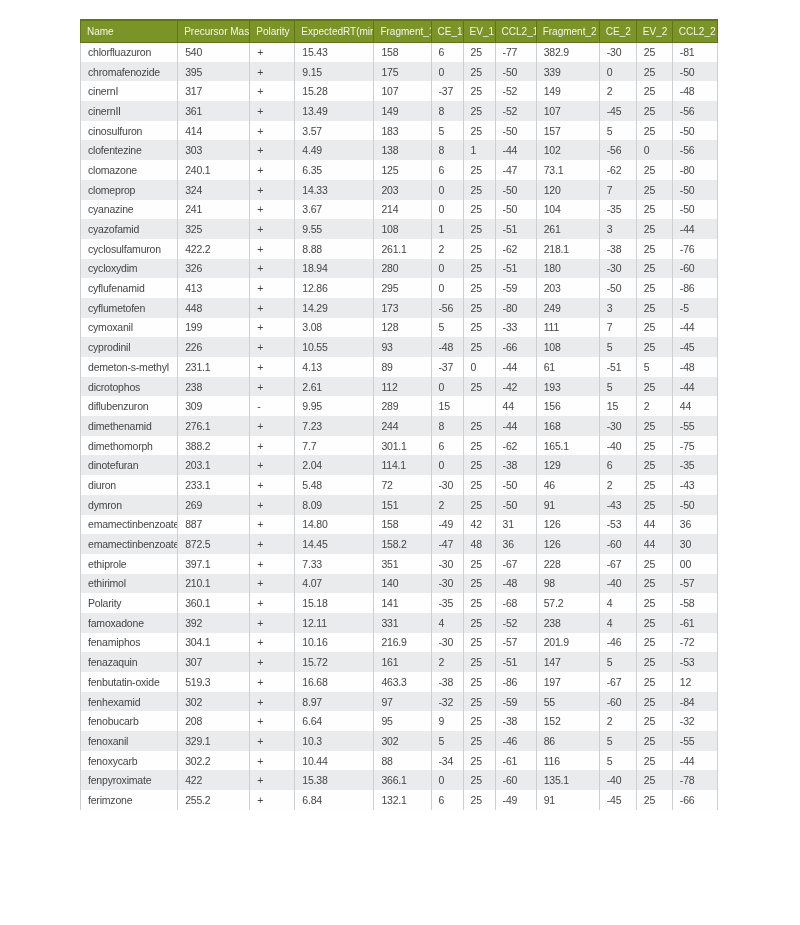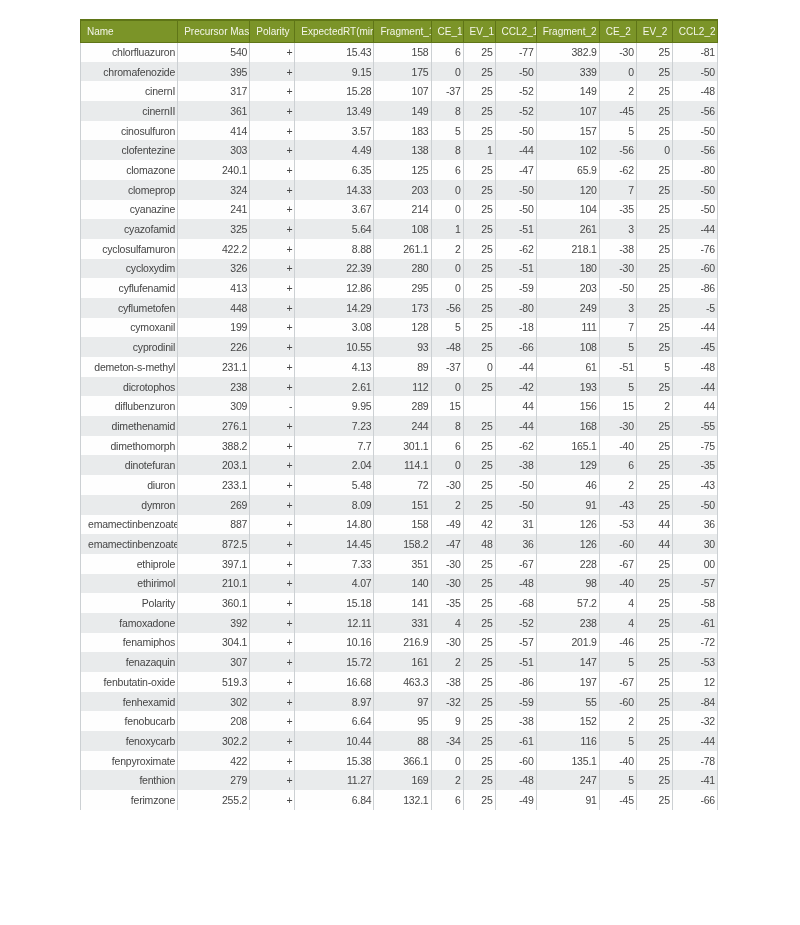--- a/index.html
+++ b/index.html
@@ -36,21 +36,21 @@
     font-weight:normal;
     text-align:left;
     height:22px;
     padding:0 3px 0 6px;
     border:1px solid var(--header-border);
     border-top:2px solid var(--header-border);
     white-space:nowrap;
     overflow:hidden;
     margin-left:7px;
   }
-  tbody tr{height:19.7px;background:var(--row-bg);text-align:right;}
+  tbody tr{height:19.7px;background:var(--row-bg);}
   tbody tr:nth-child(even){background:var(--row-alt-bg);}
   tbody td{
     color:var(--cell-text);
     font-size:10.5px;
     padding:0 2px 0 7px;
     border-left:1px solid var(--grid-line);
     border-right:1px solid var(--grid-line);
     white-space:nowrap;
     overflow:hidden;
     letter-spacing:-0.2px;
@@ -178,21 +178,21 @@
         </tr>
         <tr>
           <td>clomazone</td>
           <td>240.1</td>
           <td>+</td>
           <td>6.35</td>
           <td>125</td>
           <td>6</td>
           <td>25</td>
           <td>-47</td>
-          <td>65.9</td>
+          <td>73.1</td>
           <td>-62</td>
           <td>25</td>
           <td>-80</td>
         </tr>
         <tr>
           <td>clomeprop</td>
           <td>324</td>
           <td>+</td>
           <td>14.33</td>
           <td>203</td>
@@ -215,21 +215,21 @@
           <td>-50</td>
           <td>104</td>
           <td>-35</td>
           <td>25</td>
           <td>-50</td>
         </tr>
         <tr>
           <td>cyazofamid</td>
           <td>325</td>
           <td>+</td>
-          <td>5.64</td>
+          <td>9.55</td>
           <td>108</td>
           <td>1</td>
           <td>25</td>
           <td>-51</td>
           <td>261</td>
           <td>3</td>
           <td>25</td>
           <td>-44</td>
         </tr>
         <tr>
@@ -243,21 +243,21 @@
           <td>-62</td>
           <td>218.1</td>
           <td>-38</td>
           <td>25</td>
           <td>-76</td>
         </tr>
         <tr>
           <td>cycloxydim</td>
           <td>326</td>
           <td>+</td>
-          <td>22.39</td>
+          <td>18.94</td>
           <td>280</td>
           <td>0</td>
           <td>25</td>
           <td>-51</td>
           <td>180</td>
           <td>-30</td>
           <td>25</td>
           <td>-60</td>
         </tr>
         <tr>
@@ -289,21 +289,21 @@
           <td>-5</td>
         </tr>
         <tr>
           <td>cymoxanil</td>
           <td>199</td>
           <td>+</td>
           <td>3.08</td>
           <td>128</td>
           <td>5</td>
           <td>25</td>
-          <td>-18</td>
+          <td>-33</td>
           <td>111</td>
           <td>7</td>
           <td>25</td>
           <td>-44</td>
         </tr>
         <tr>
           <td>cyprodinil</td>
           <td>226</td>
           <td>+</td>
           <td>10.55</td>
@@ -576,20 +576,34 @@
           <td>95</td>
           <td>9</td>
           <td>25</td>
           <td>-38</td>
           <td>152</td>
           <td>2</td>
           <td>25</td>
           <td>-32</td>
         </tr>
         <tr>
+          <td>fenoxanil</td>
+          <td>329.1</td>
+          <td>+</td>
+          <td>10.3</td>
+          <td>302</td>
+          <td>5</td>
+          <td>25</td>
+          <td>-46</td>
+          <td>86</td>
+          <td>5</td>
+          <td>25</td>
+          <td>-55</td>
+        </tr>
+        <tr>
           <td>fenoxycarb</td>
           <td>302.2</td>
           <td>+</td>
           <td>10.44</td>
           <td>88</td>
           <td>-34</td>
           <td>25</td>
           <td>-61</td>
           <td>116</td>
           <td>5</td>
@@ -602,34 +616,20 @@
           <td>+</td>
           <td>15.38</td>
           <td>366.1</td>
           <td>0</td>
           <td>25</td>
           <td>-60</td>
           <td>135.1</td>
           <td>-40</td>
           <td>25</td>
           <td>-78</td>
-        </tr>
-        <tr>
-          <td>fenthion</td>
-          <td>279</td>
-          <td>+</td>
-          <td>11.27</td>
-          <td>169</td>
-          <td>2</td>
-          <td>25</td>
-          <td>-48</td>
-          <td>247</td>
-          <td>5</td>
-          <td>25</td>
-          <td>-41</td>
         </tr>
         <tr>
           <td>ferimzone</td>
           <td>255.2</td>
           <td>+</td>
           <td>6.84</td>
           <td>132.1</td>
           <td>6</td>
           <td>25</td>
           <td>-49</td>

